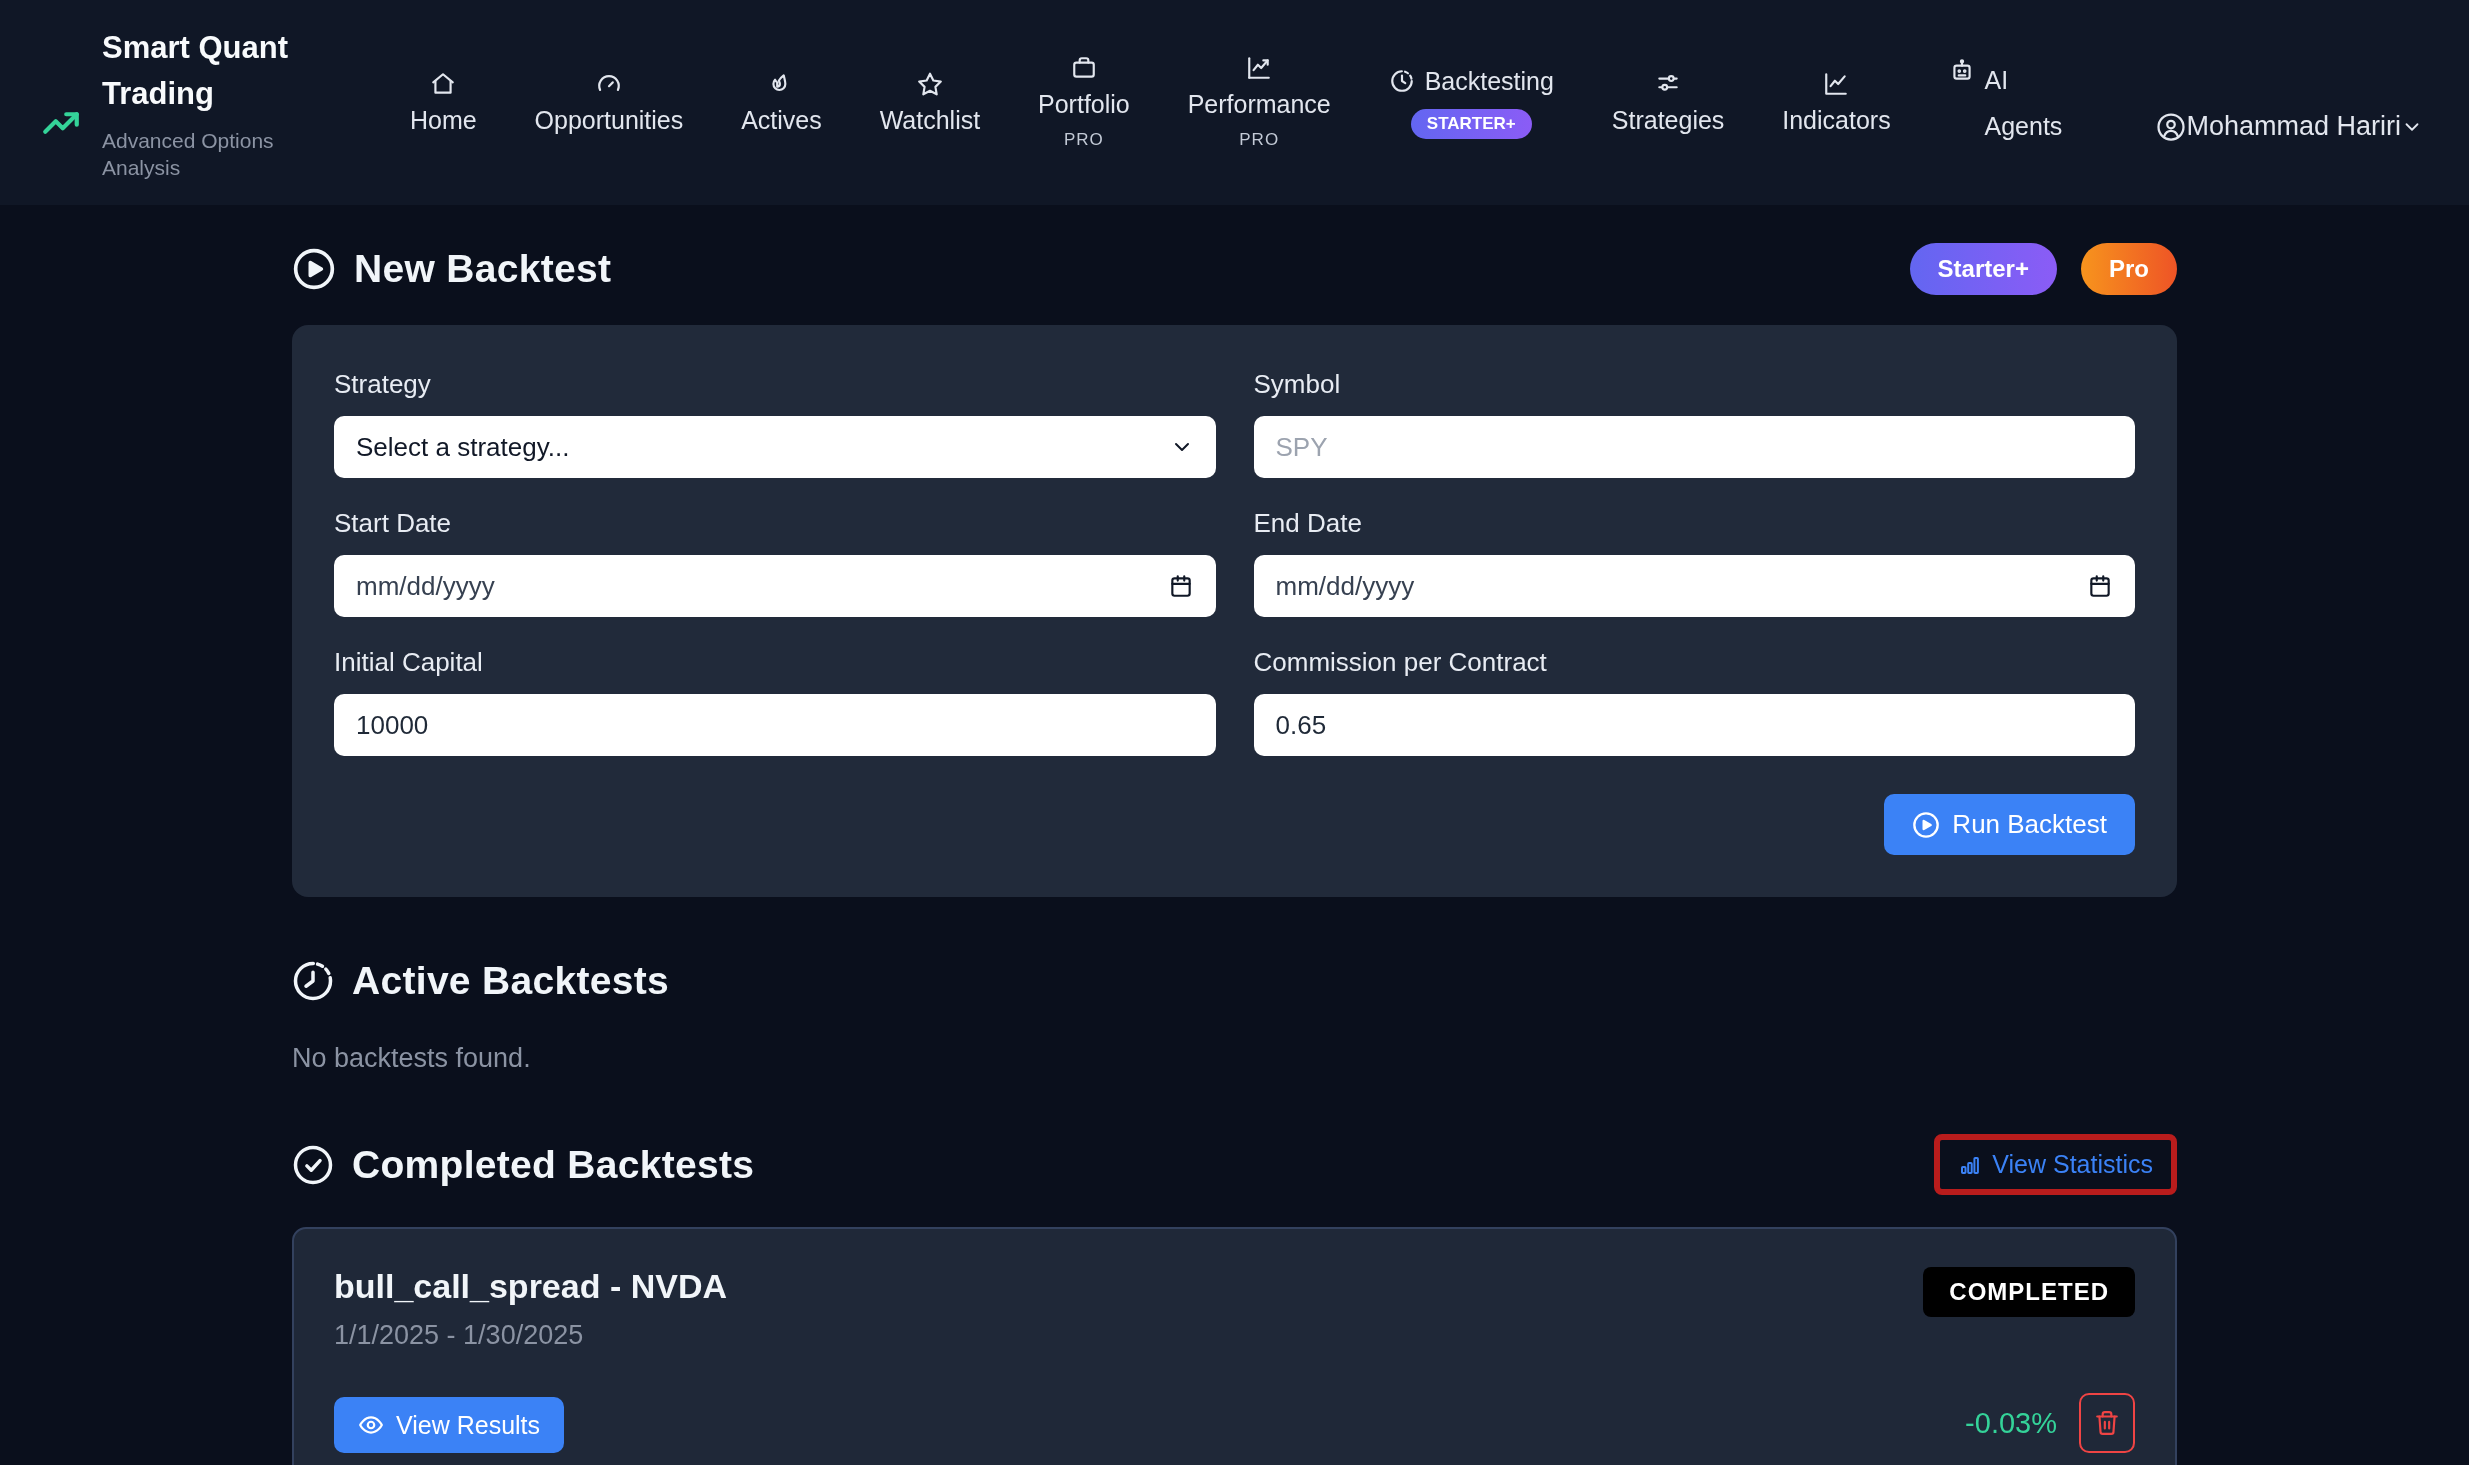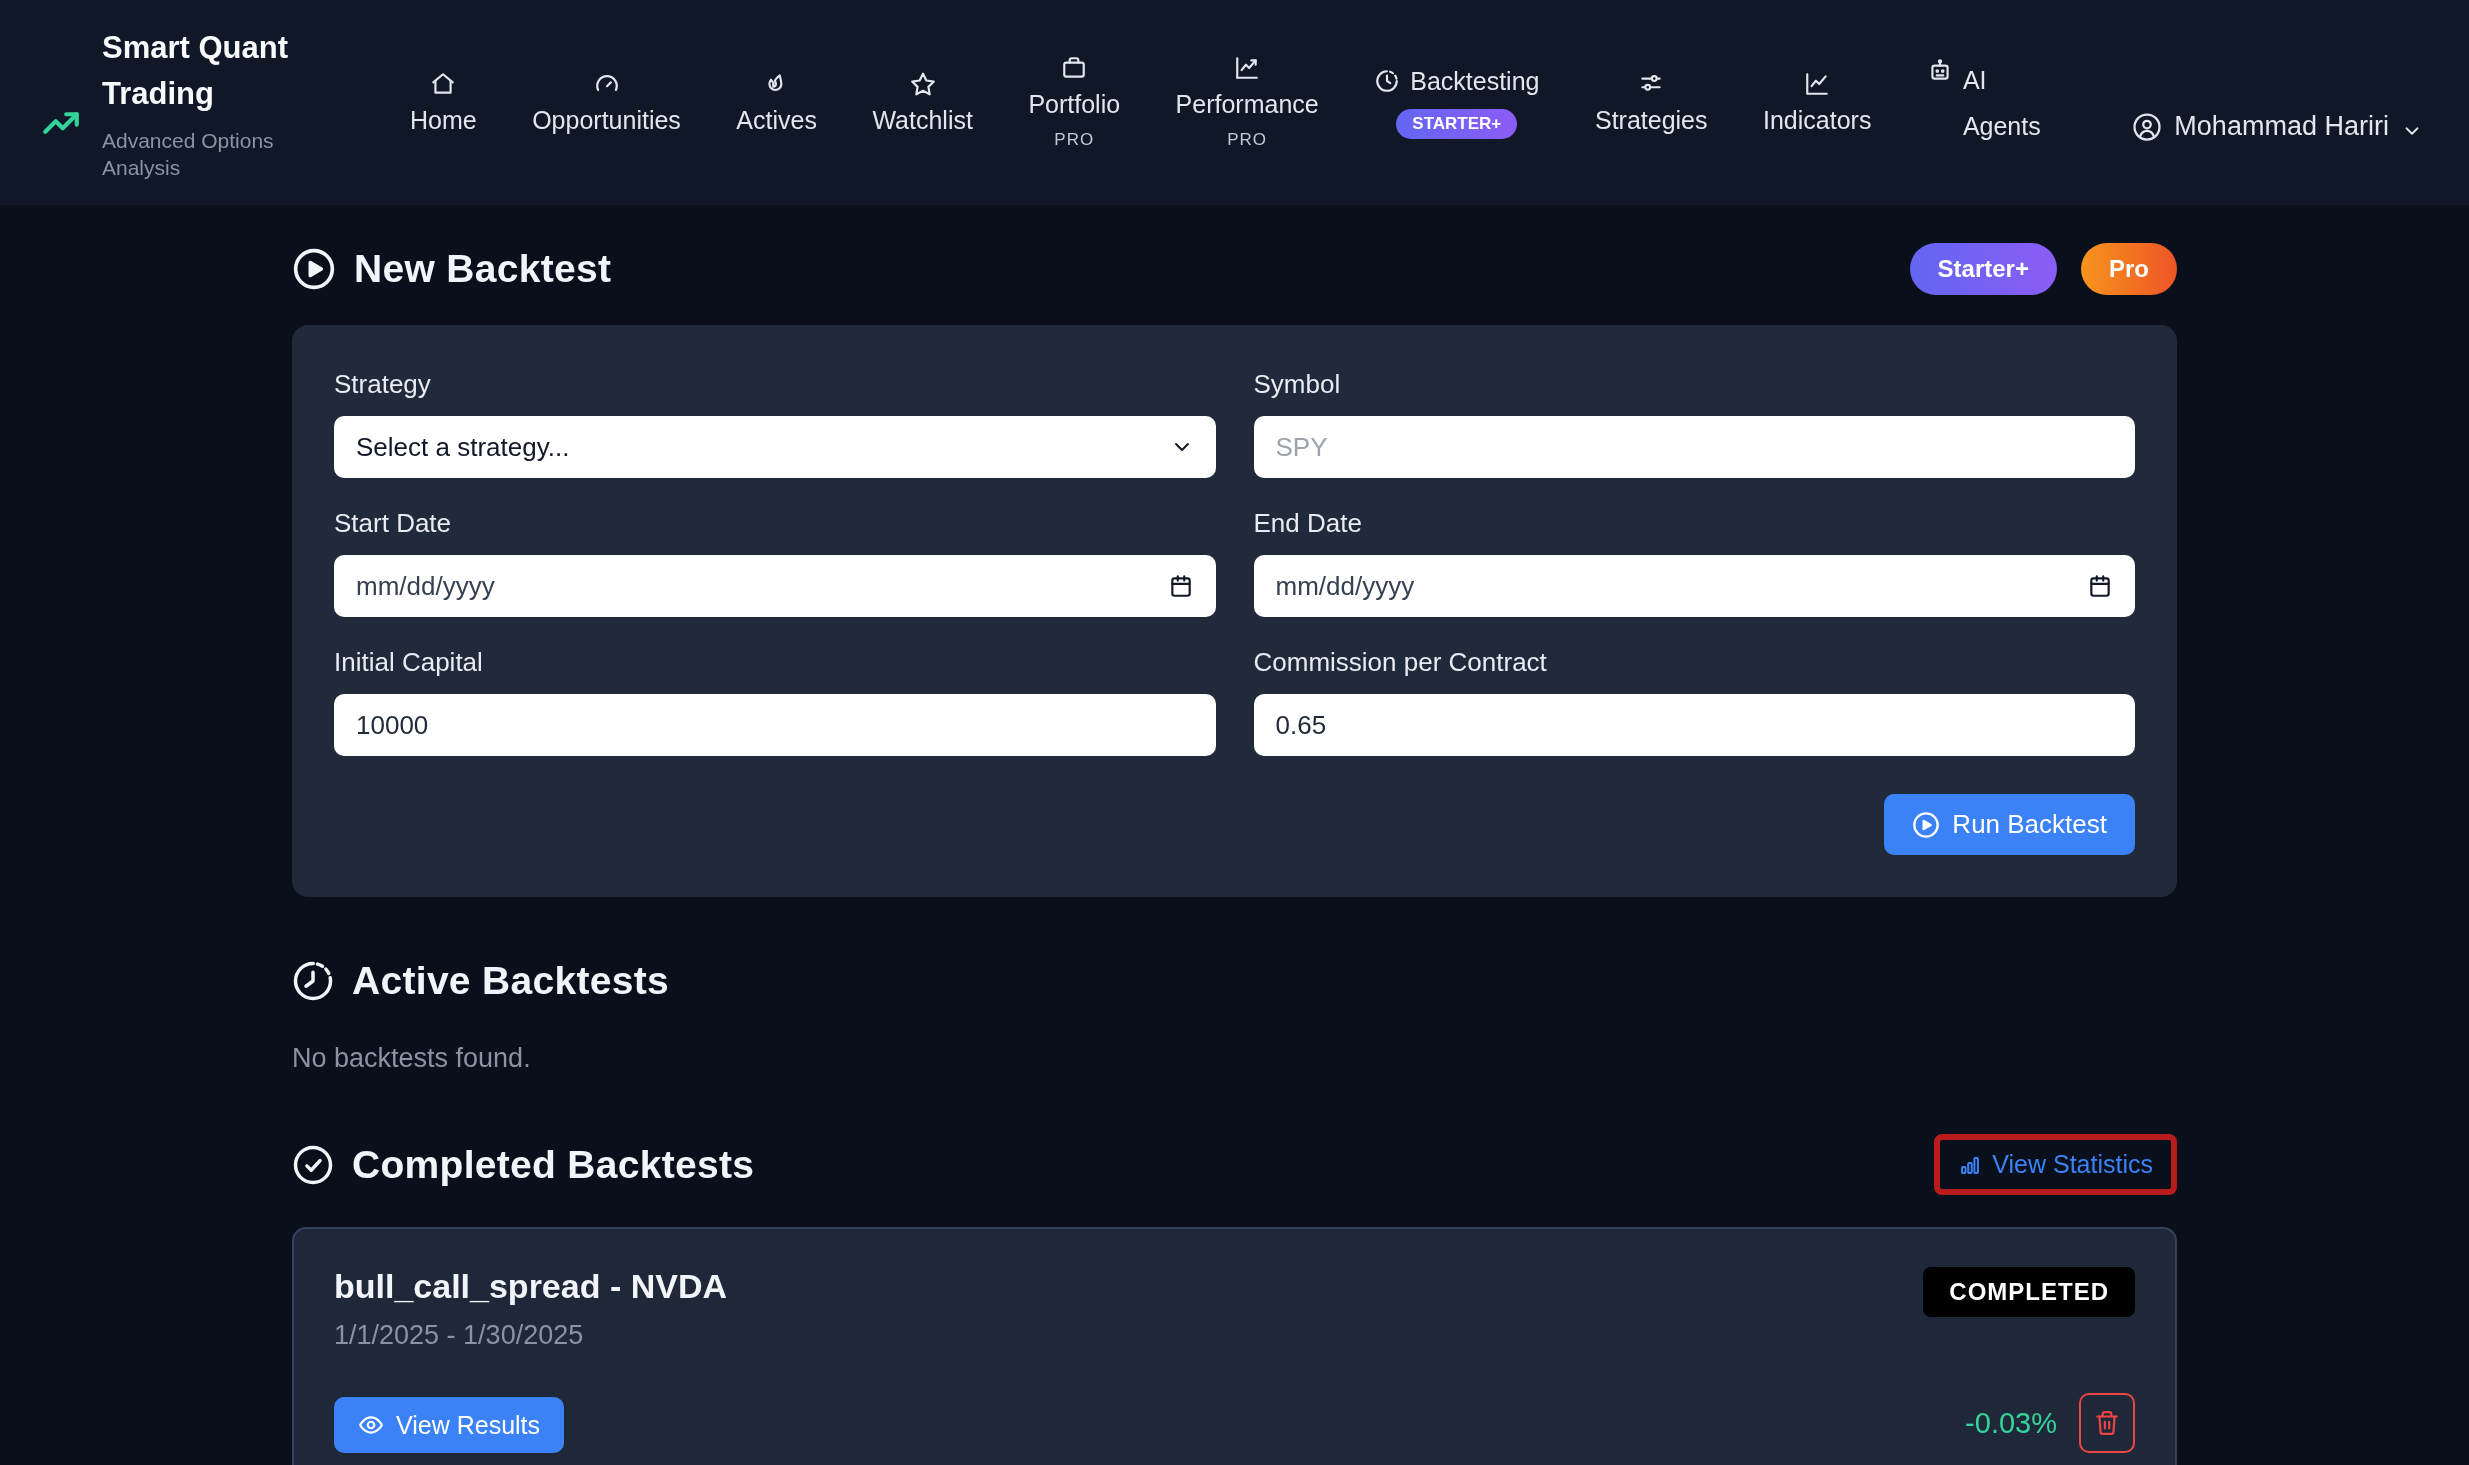--- a/index.html
+++ b/index.html
@@ -35,21 +35,21 @@
   .nav-item .nav-icon { color: #e2e6ee; }
   .nav-sub { font-size: 17px; color: #c3cad6; letter-spacing: 1px; margin-top: 2px; }
   .nav-item.row-item .nav-line { display: flex; align-items: center; gap: 10px; }
   .starter-badge {
     font-size: 17px; font-weight: bold; color: #fff;
     background: linear-gradient(90deg, #6366f1, #8b5cf6);
     padding: 5px 16px; border-radius: 999px; margin-top: 4px;
   }
   .ai-item { flex-direction: row; align-items: flex-start; gap: 10px; }
   .ai-item .nav-label-wrap { width: 84px; text-align: left; line-height: 46px; }
-  .user-menu { display: flex; align-items: flex-end; gap: 12px; color: #e2e6ee; font-size: 27px; cursor: pointer; margin-left: 30px; margin-top: 48px; }
+  .user-menu { display: flex; align-items: center; color: #e2e6ee; font-size: 27px; cursor: pointer; margin-left: 30px; margin-top: 48px; }
 
   
   .main { width: 1885px; margin: 0 auto; padding-top: 38px; }
 
   .section-head { display: flex; align-items: center; justify-content: space-between; }
   .head-left { display: flex; align-items: center; gap: 18px; color: #f1f5f9; }
   .head-left h1, .head-left h2 { font-size: 39px; font-weight: bold; letter-spacing: 0.3px; }
   .head-icon { color: #f1f5f9; }
 
   .plan-badges { display: flex; align-items: center; gap: 24px; }

